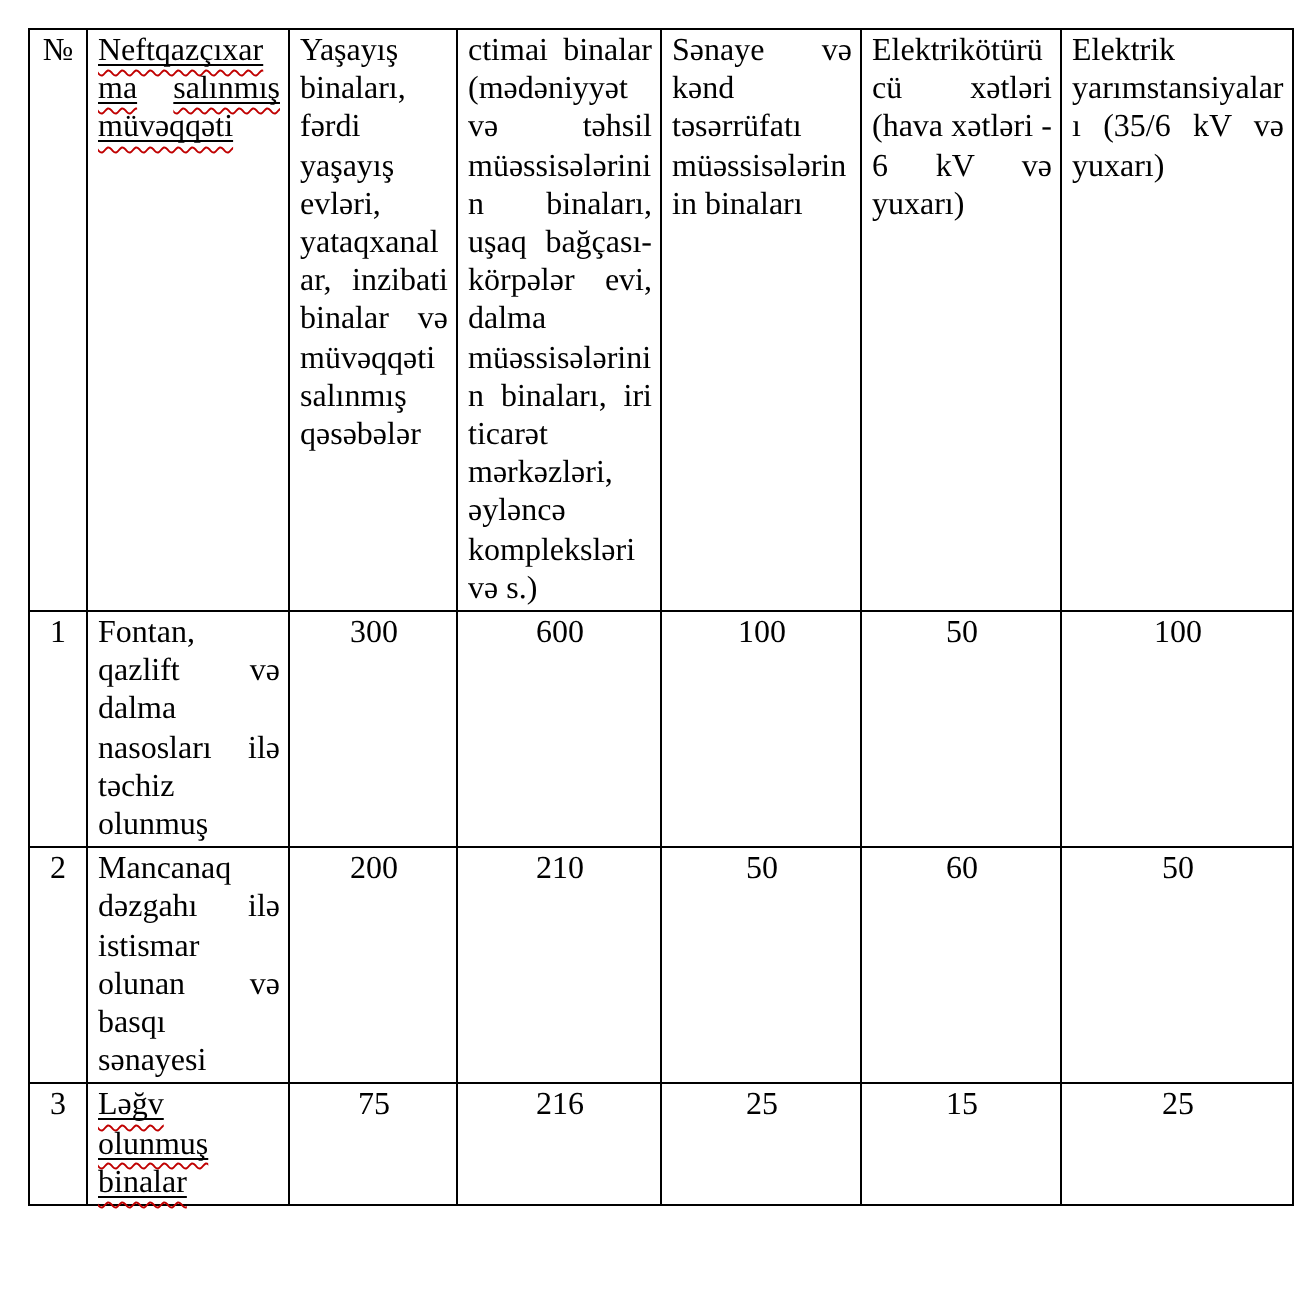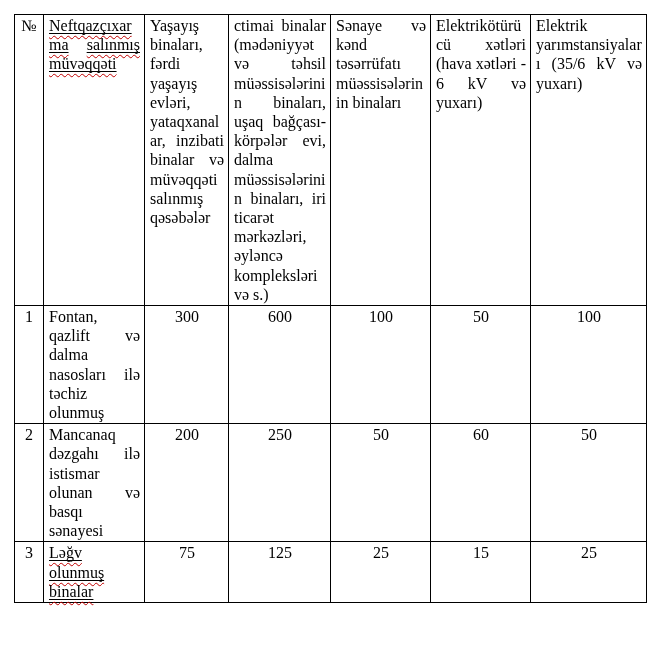--- a/index.html
+++ b/index.html
@@ -97,29 +97,29 @@
           <td class="value-cell">300</td>
           <td class="value-cell">600</td>
           <td class="value-cell">100</td>
           <td class="value-cell">50</td>
           <td class="value-cell">100</td>
         </tr>
         <tr>
           <td class="no-cell">2</td>
           <td class="object-cell">Mancanaq dəzgahı ilə istismar olunan və basqı sənayesi</td>
           <td class="value-cell">200</td>
-          <td class="value-cell">250</td>
+          <td class="value-cell">210</td>
           <td class="value-cell">50</td>
           <td class="value-cell">60</td>
           <td class="value-cell">50</td>
         </tr>
         <tr>
           <td class="no-cell">3</td>
           <td class="object-cell"><span class="uw"><span class="sq">Ləğv</span></span> <span class="uw"><span class="sq">olunmuş</span></span> <span class="uw"><span class="sq">binalar</span></span></td>
           <td class="value-cell">75</td>
-          <td class="value-cell">125</td>
+          <td class="value-cell">216</td>
           <td class="value-cell">25</td>
           <td class="value-cell">15</td>
           <td class="value-cell">25</td>
         </tr>
       </tbody>
   </table>
 </div>
 
 </body></html>

